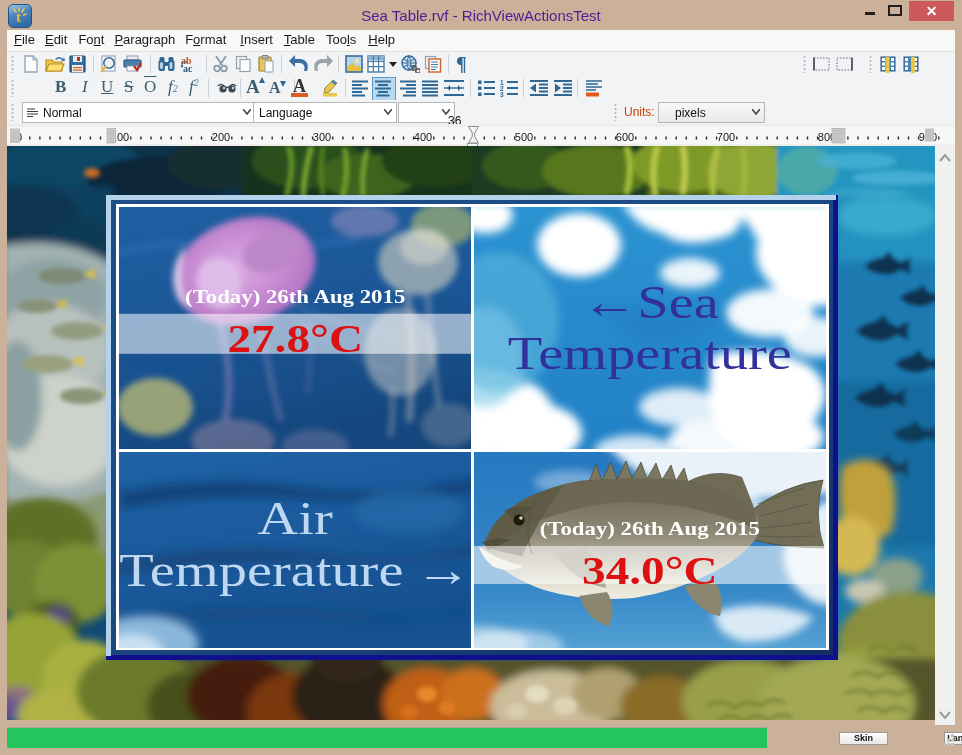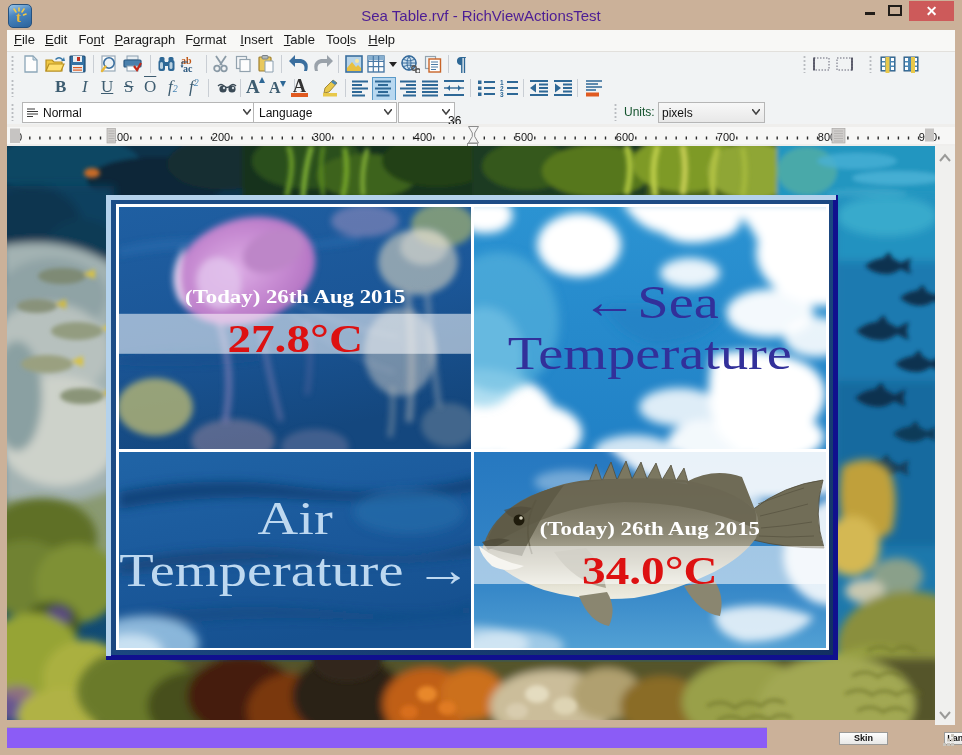--- a/index.html
+++ b/index.html
@@ -24,21 +24,21 @@
 .sep{position:absolute;width:1px;height:18px;background:#c9ced4;}
 .ic{position:absolute;}
 .fmt{position:absolute;top:1px;font-family:"Liberation Serif",serif;font-size:17px;color:#3d5c70;}
 .combo{position:absolute;height:19px;background:#fff;border:1px solid #b6b6b6;font-size:12px;color:#111;text-align:right;}
 .combo .arr{position:absolute;right:4px;top:6px;width:8px;height:6px;}
 
 #ruler{left:7px;top:124px;width:948px;height:22px;background:#f2f1ef;border-bottom:1px solid #cfcdc9;}
 
 #doc{left:7px;top:146px;width:928px;height:574px;background:#1a5a8a;overflow:hidden;}
 #vsb{left:935px;top:146px;width:20px;height:579px;background:#f0f0ee;}
-#statusbar{left:7px;top:727px;width:760px;height:20px;background:#8b5cf6;border-top:1px solid #aaa296;}
+#statusbar{left:7px;top:727px;width:760px;height:20px;background:#22c55e;border-top:1px solid #aaa296;}
 .sbtn{position:absolute;top:4px;height:11px;border:1px solid #9a9a98;background:linear-gradient(#fdfdfd,#e8e8e6);font-size:9px;font-weight:bold;text-align:center;color:#111;line-height:11px;font-family:"Liberation Sans",sans-serif;}
 
 #tbl{left:99px;top:49px;width:732px;height:465px;}
 .cellText{position:absolute;width:100%;text-align:center;font-family:"Liberation Serif",serif;}
 </style>
 </head>
 <body>
 <div class="abs" id="titlebar"></div>
 <div class="abs" id="appicon"><svg width="22" height="22" viewBox="0 0 22 22">
       <text x="7" y="17" font-family="Liberation Serif" font-size="15" font-weight="bold" fill="#e8b83c">t</text>
@@ -282,23 +282,23 @@
         <path d="M0,0 L4,5 L8,0" fill="none" stroke="#444" stroke-width="1.6"></path>
       </svg>
     </div>
 <div class="combo" style="left:391px;top:2px;width:55px;">
       <span style="position:absolute;left:5px;top:11px;margin-left:44px;">36</span>
       <svg class="arr" viewBox="0 0 8 6">
         <path d="M0,0 L4,5 L8,0" fill="none" stroke="#444" stroke-width="1.6"></path>
       </svg>
     </div>
 <div class="grip" style="left:607px;top:3px;"></div>
-<div class="abs" style="left:617px;top:5px;font-size:12px;color:#14532d;">Units:</div>
+<div class="abs" style="left:617px;top:5px;font-size:12px;color:#c2410c;">Units:</div>
 <div class="combo" style="left:651px;top:2px;width:105px;background:linear-gradient(#f8f8f8,#e8e8e8);">
-      <span style="position:absolute;left:3px;top:3px;">pixels</span>
+      <span style="position:absolute;left:16px;top:3px;">pixels</span>
       <svg class="arr" viewBox="0 0 8 6">
         <path d="M0,0 L4,5 L8,0" fill="none" stroke="#444" stroke-width="1.6"></path>
       </svg>
     </div>
 </div>
 <div class="abs" id="ruler">
 <svg width="948" height="22" xmlns="http://www.w3.org/2000/svg">
 <rect width="948" height="22" fill="#f7f7f6"></rect>
 <rect x="0" y="0" width="948" height="3" fill="#efeeec"></rect>
 <rect x="0" y="20" width="948" height="2" fill="#efeeec"></rect>

